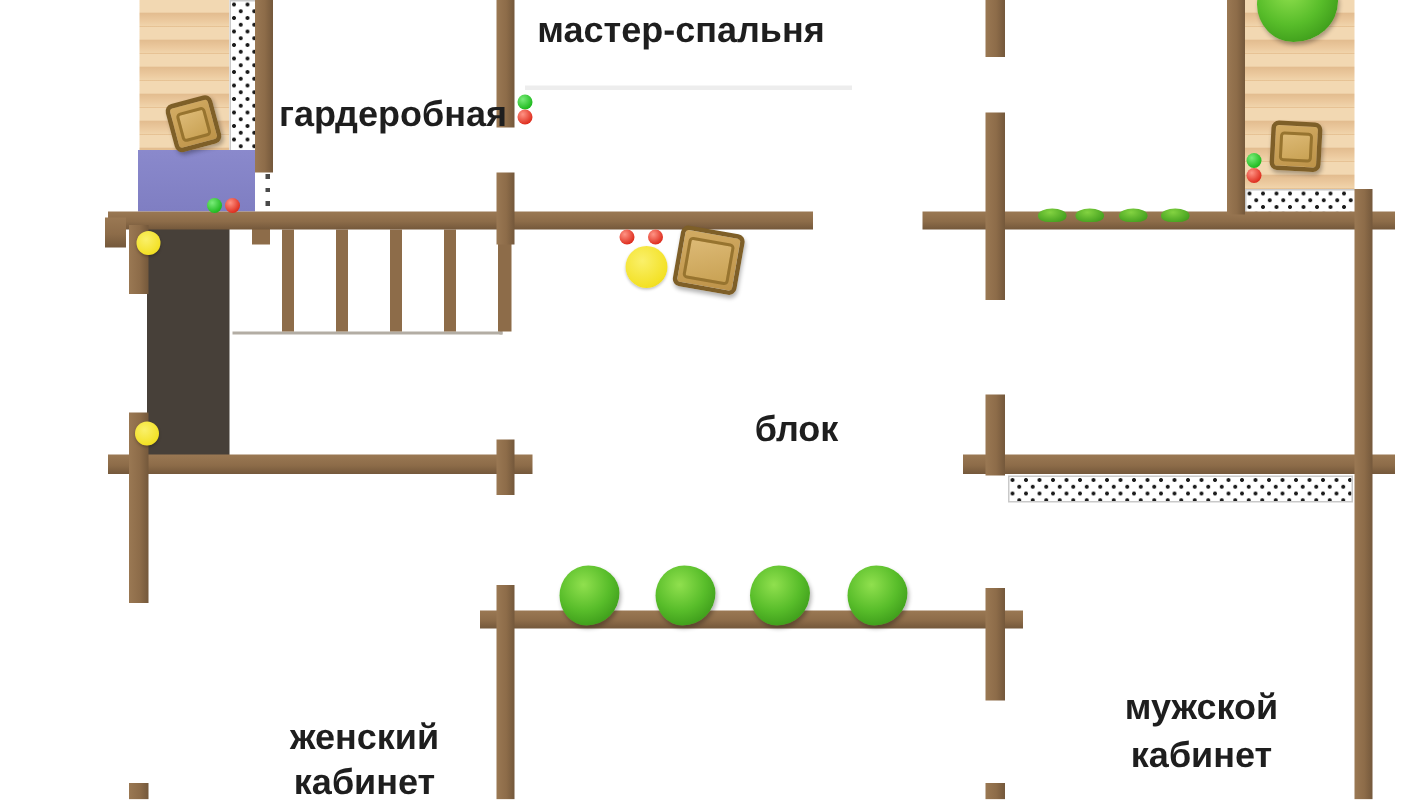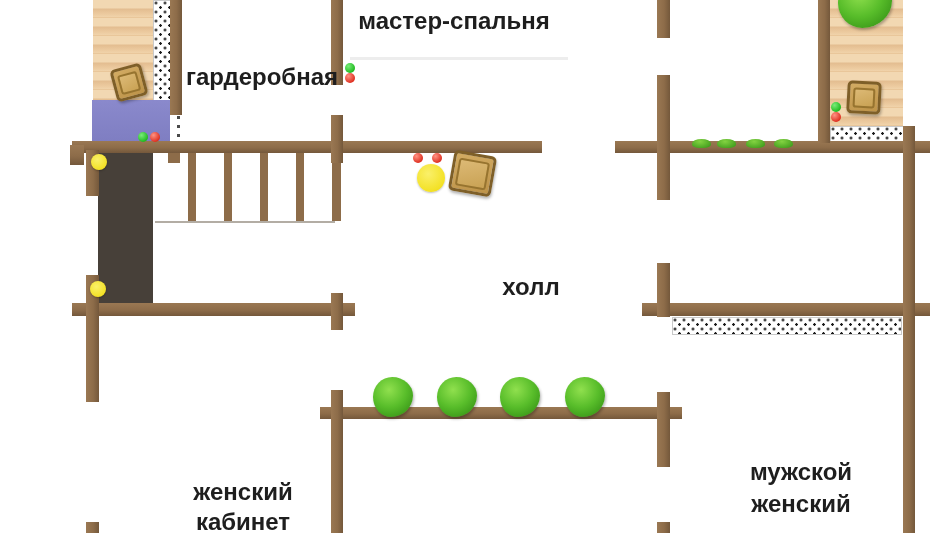--- a/index.html
+++ b/index.html
@@ -130,17 +130,17 @@
   <div class="dot r" style="left:150px;top:132px;"></div>
   <div class="dot g" style="left:345px;top:63px;"></div>
   <div class="dot r" style="left:345px;top:73px;"></div>
   <div class="dot r" style="left:413px;top:153px;"></div>
   <div class="dot r" style="left:432px;top:153px;"></div>
   <div class="dot g" style="left:831px;top:102px;"></div>
   <div class="dot r" style="left:831px;top:112px;"></div>
 
   <div class="room-label" style="left:262px;top:39px;margin-top:38px;">гардеробная</div>
   <div class="room-label" style="left:454px;top:21px;">мастер-спальня</div>
-  <div class="room-label" style="left:531px;top:287px;">холл</div>
+  <div class="room-label" style="left:531px;top:287px;">блок</div>
   <div class="room-label wrap" style="left:243px;top:507px;width:135px;">женский кабинет</div>
-  <div class="room-label wrap" style="left:801px;top:488px;width:140px;line-height:32px;">мужской женский</div>
+  <div class="room-label wrap" style="left:801px;top:488px;width:140px;line-height:32px;">мужской кабинет</div>
 
 </div>
 
 </body></html>

